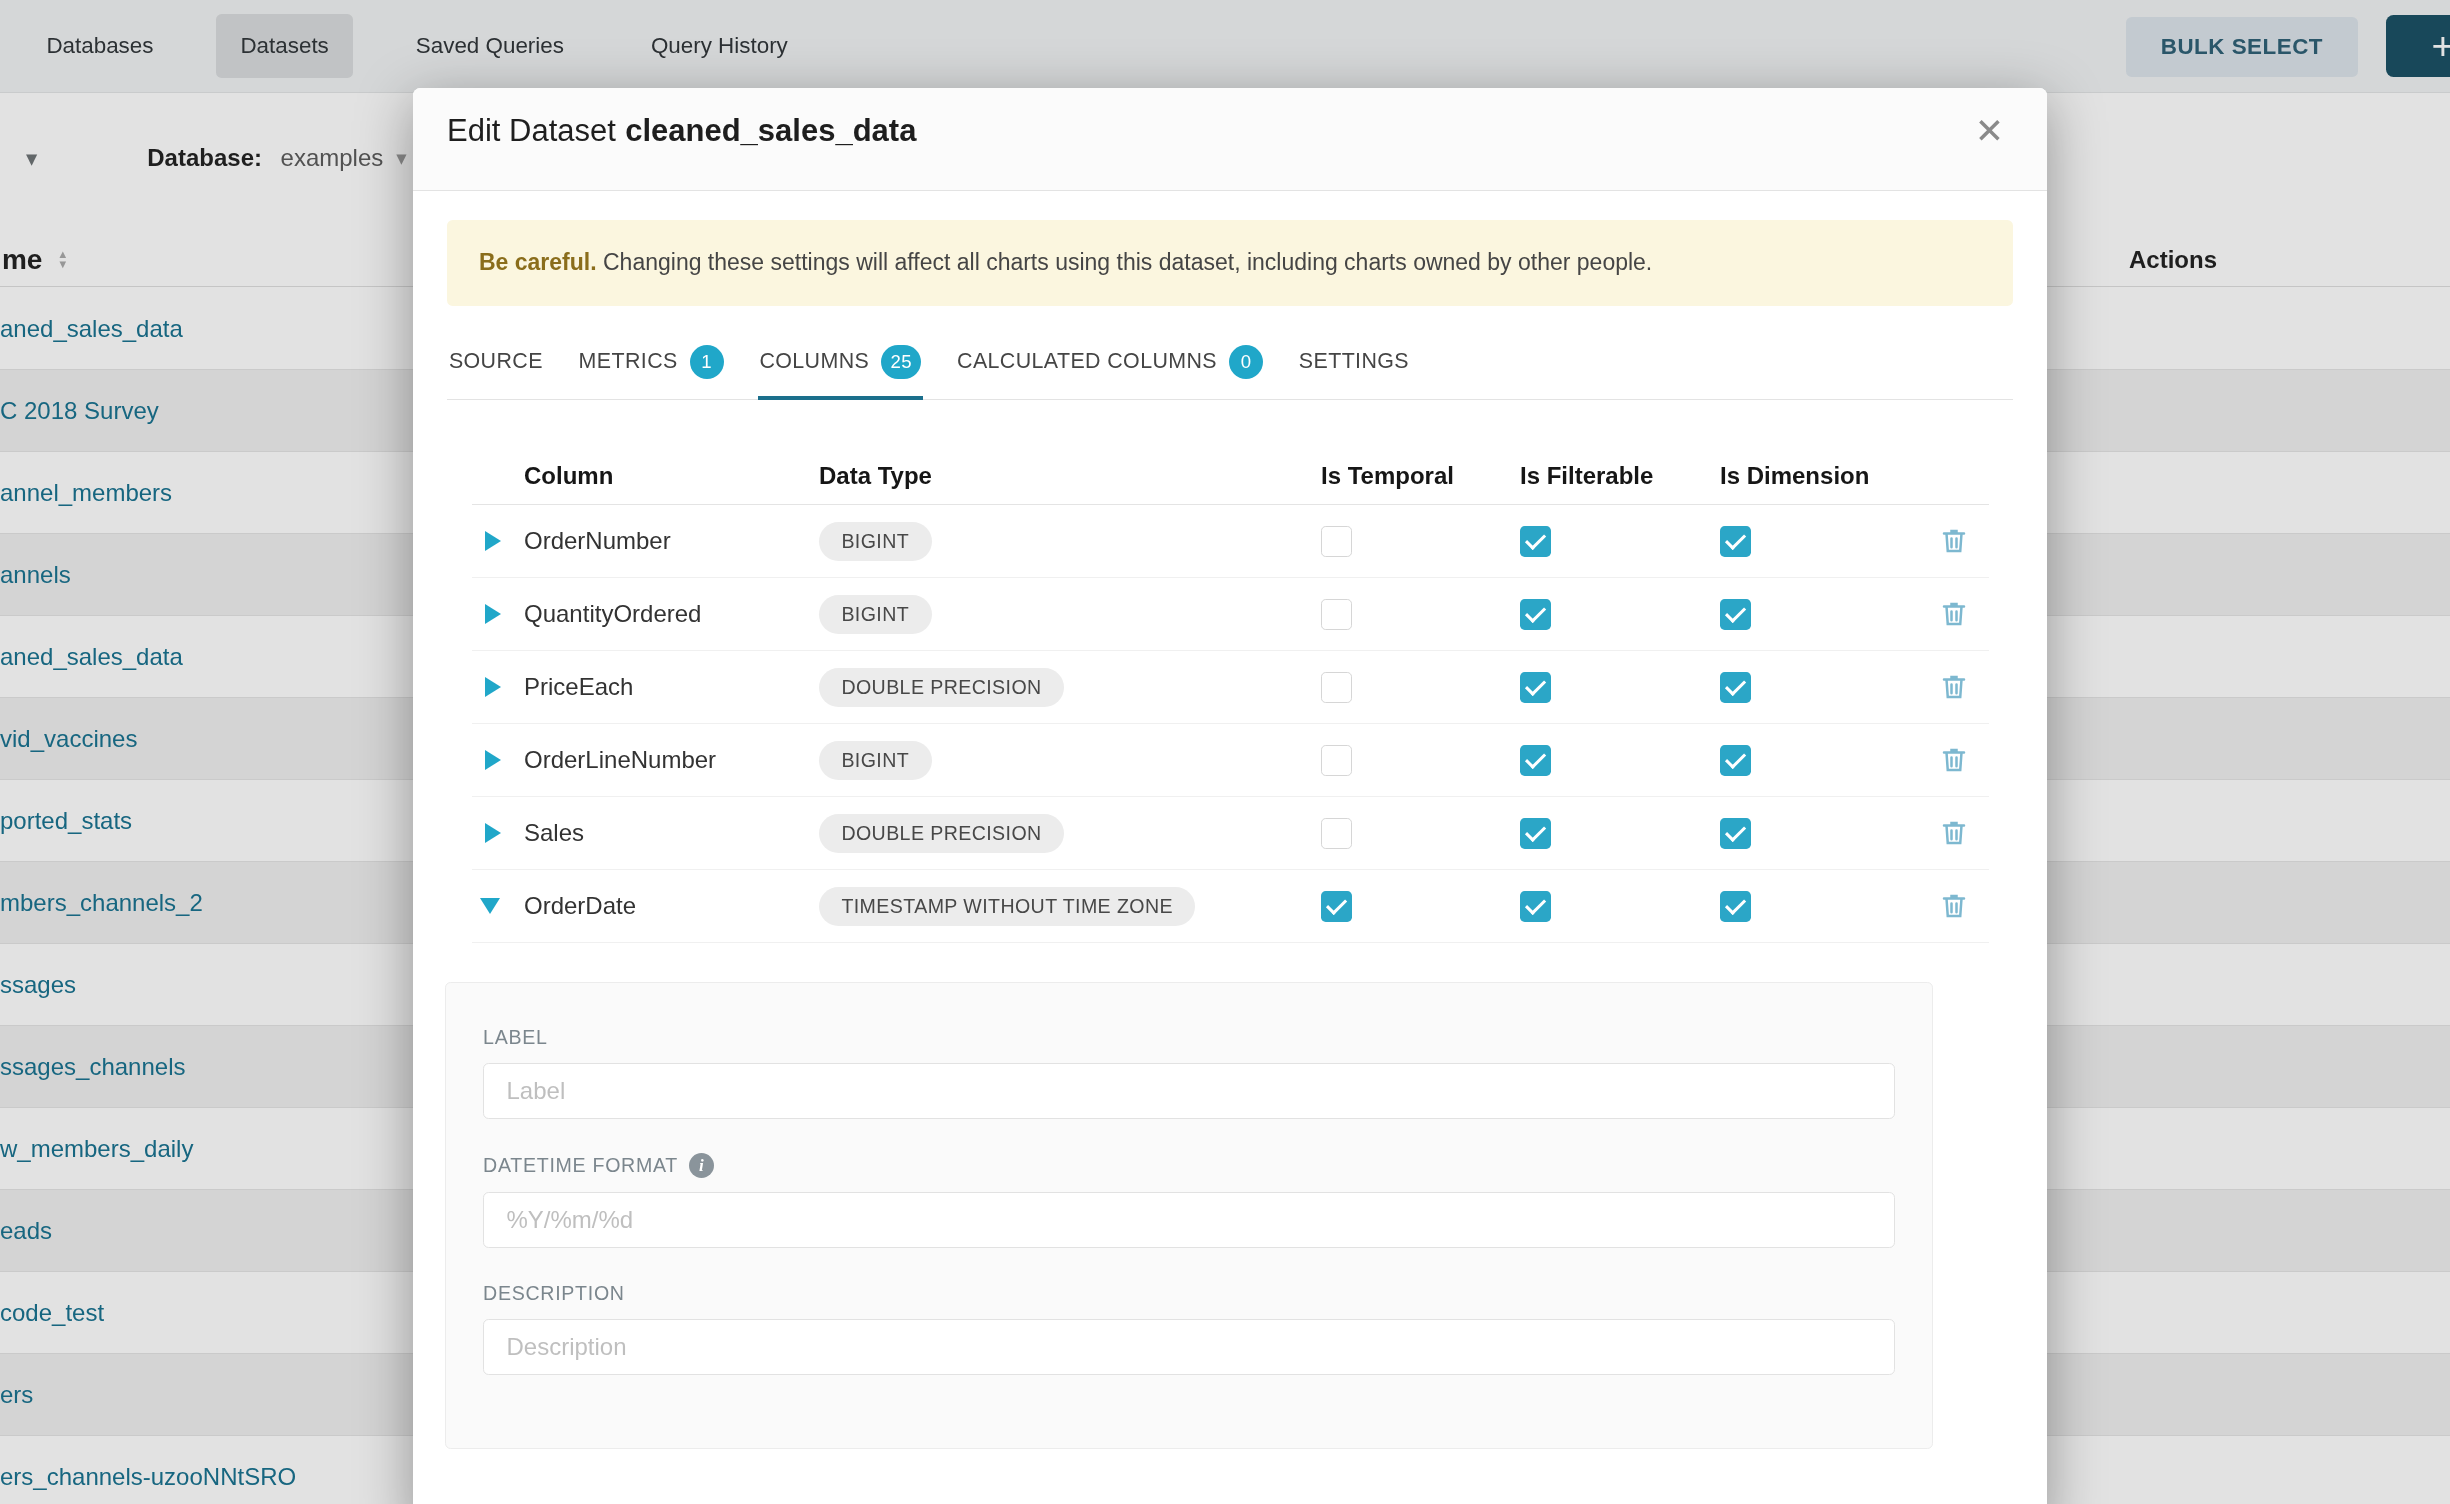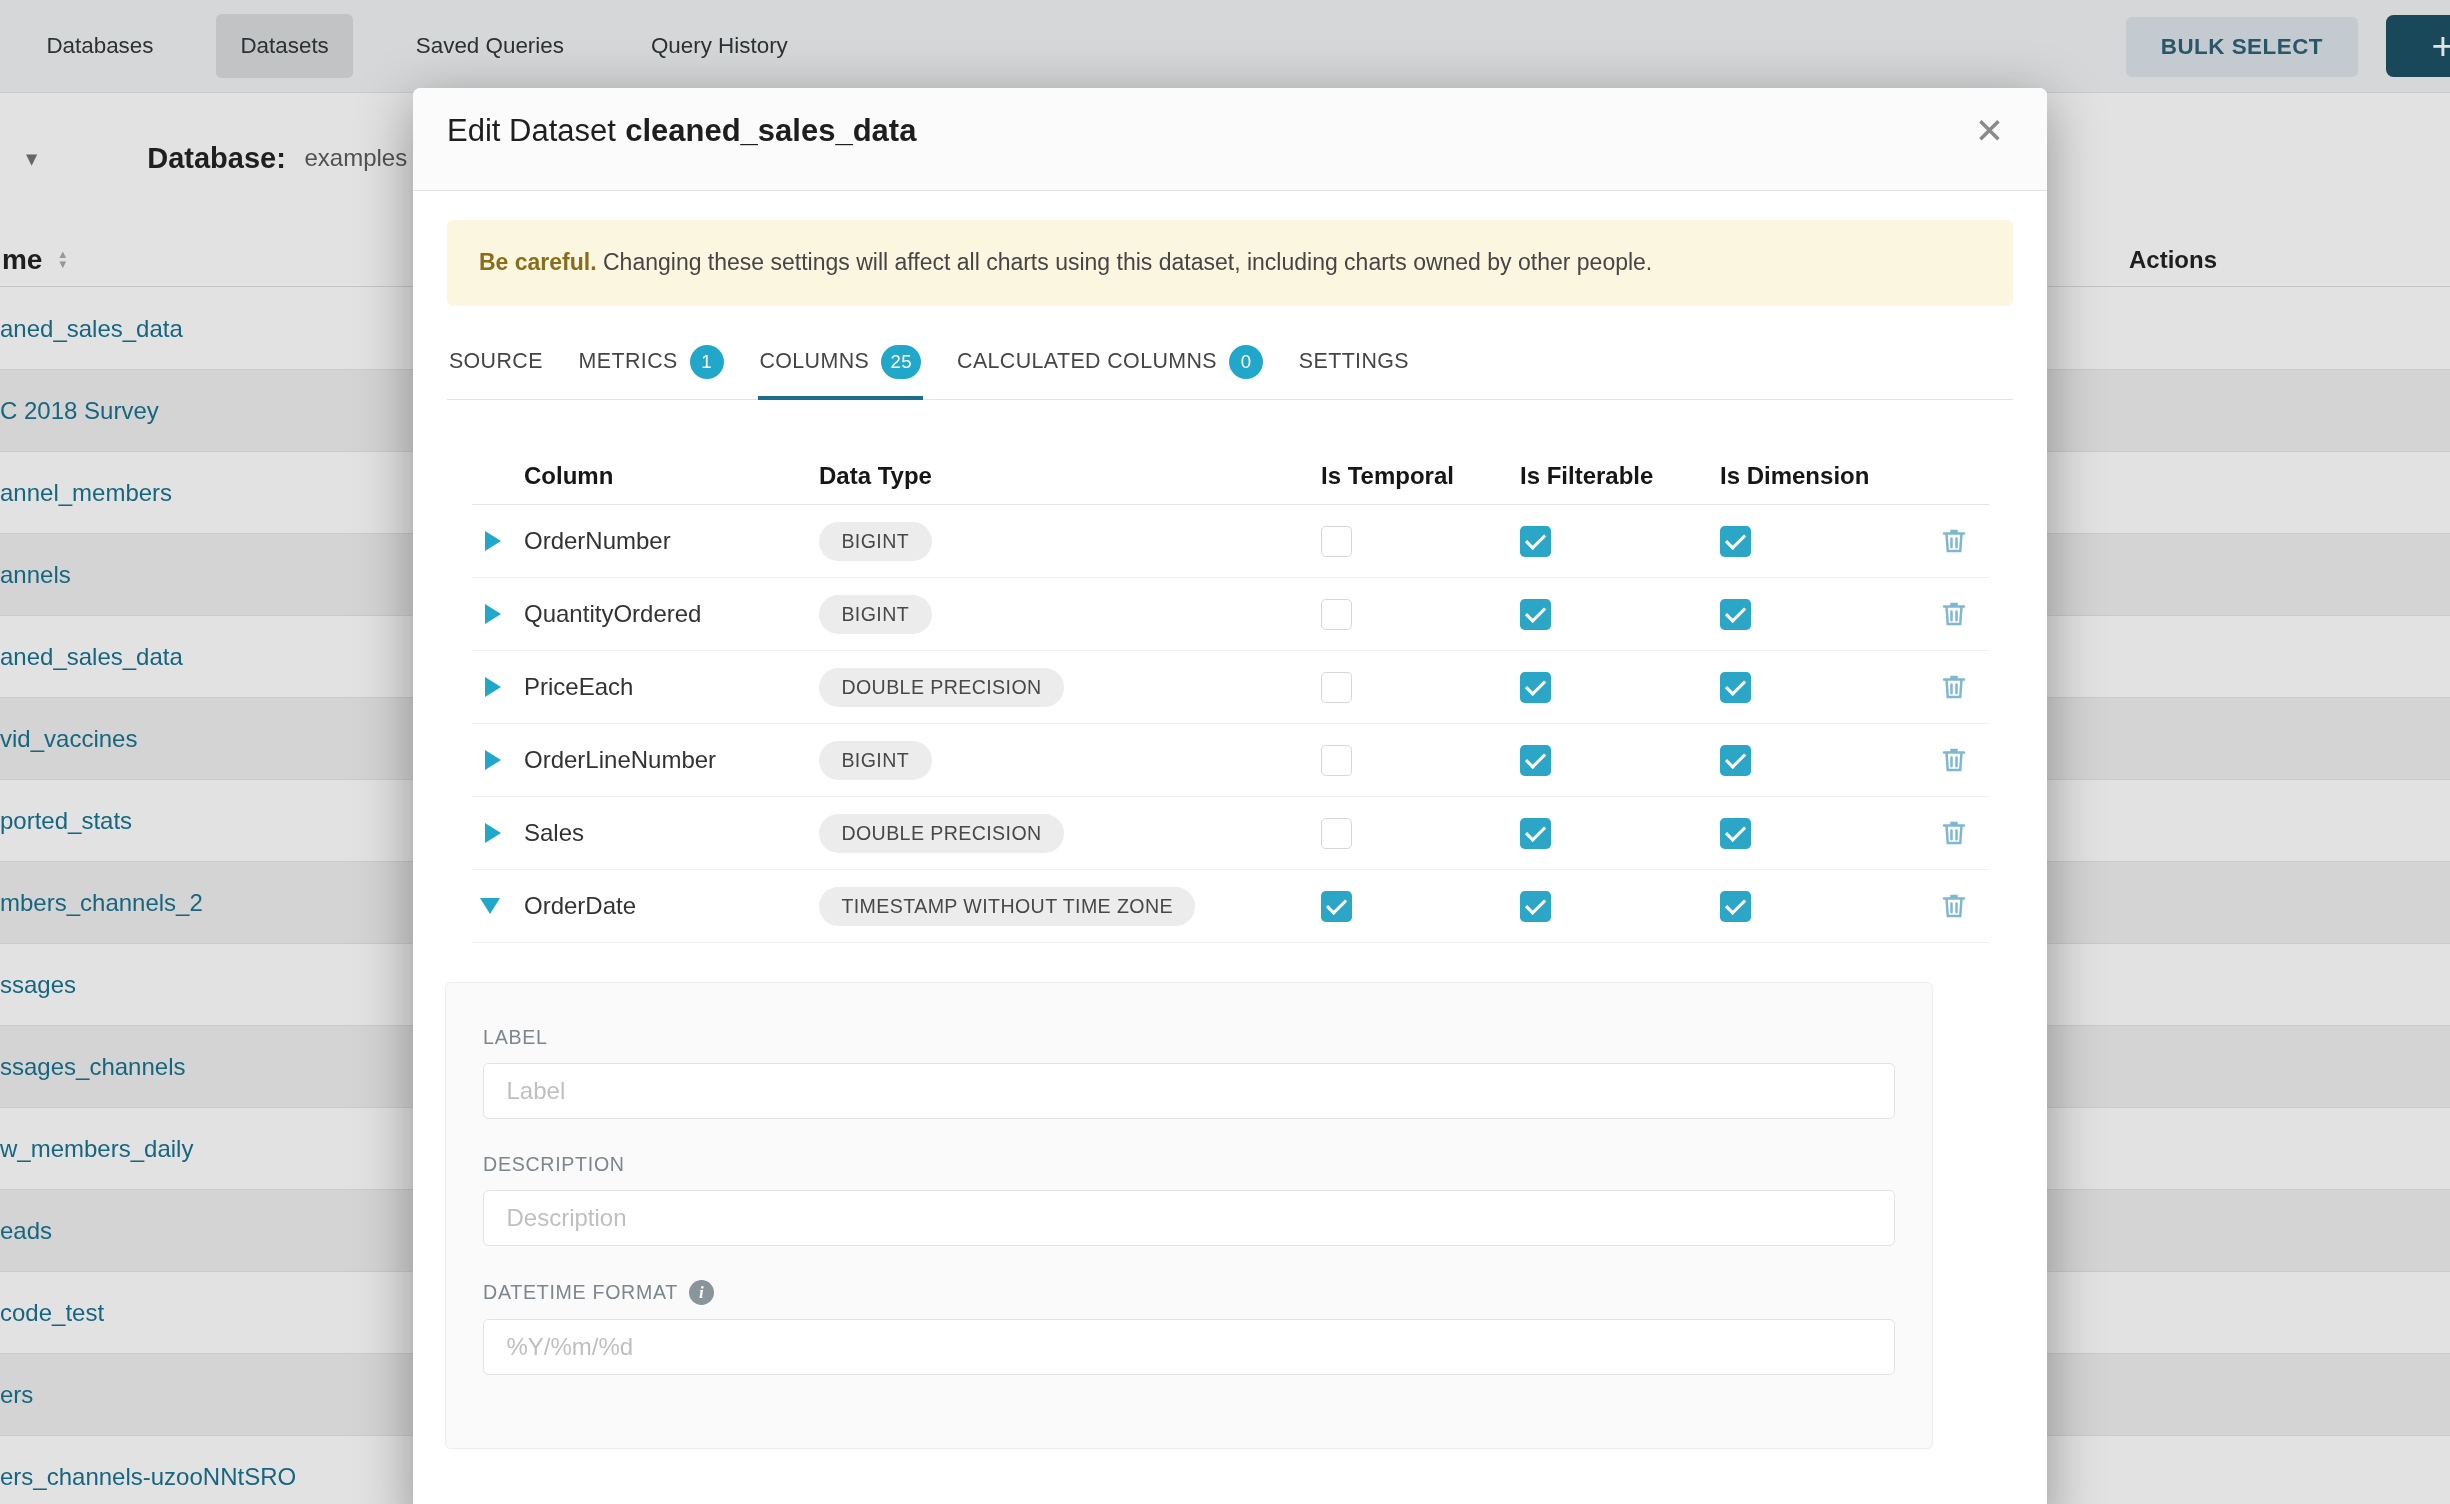--- a/index.html
+++ b/index.html
@@ -28,21 +28,21 @@
   }
   .plus-btn {
     background:#174f63; color:#fff; font-size:39px; width:114px; height:62px;
     border-radius:7.5px; margin-right:-50px; display:flex; align-items:center;
     justify-content:center; cursor:pointer;
   }
 
   
   .filter-bar { position:absolute; top:131px; left:0; height:54px; display:flex; align-items:center; z-index:1; }
   .dd-caret { color:#6d7275; font-size:22.4px; margin-left:26px; }
-  .db-label { font-size:29px; font-weight:700; color:#1f1f1f; margin-left:110px; }
+  .db-label { font-size:24px; font-weight:700; color:#1f1f1f; margin-left:110px; }
   .db-value { font-size:24px; color:#5a5a5a; margin-left:18.6px; }
   .db-caret { color:#9a9a9a; font-size:20.5px; margin-left:13px; }
 
   .list-header { position:absolute; top:233px; left:0; width:100%; height:54px; z-index:1;
     display:flex; align-items:center; border-bottom:0.9px solid #dedede; }
   .list-header .name-h { font-size:28px; font-weight:700; color:#1f1f1f; margin-left:1.9px; }
   .sort-icon { display:inline-flex; flex-direction:column; margin-left:15px; color:#a9a9a9; font-size:11.2px; line-height:9.3px; }
   .actions-h { position:absolute; left:2129px; font-size:24px; font-weight:700; color:#1f1f1f; }
 
   .list-rows { position:absolute; top:288px; left:0; width:100%; z-index:1; }
@@ -350,26 +350,26 @@
           </span>
       </div>
     </div>
 
     <div class="detail">
       <div class="field">
         <div class="flabel">LABEL</div>
         <input class="finput" type="text" placeholder="Label" style="">
       </div>
       <div class="field">
-        <div class="flabel">DESCRIPTION</div>
-        <input class="finput" type="text" placeholder="Description" style="">
-      </div>
-      <div class="field">
         <div class="flabel">
           <span>DATETIME FORMAT</span>
           <span class="info-icon">i</span>
         </div>
         <input class="finput" type="text" placeholder="%Y/%m/%d" style="">
       </div>
+      <div class="field">
+        <div class="flabel">DESCRIPTION</div>
+        <input class="finput" type="text" placeholder="Description" style="">
+      </div>
     </div>
   </div>
 </div>
 
 
 </body></html>

